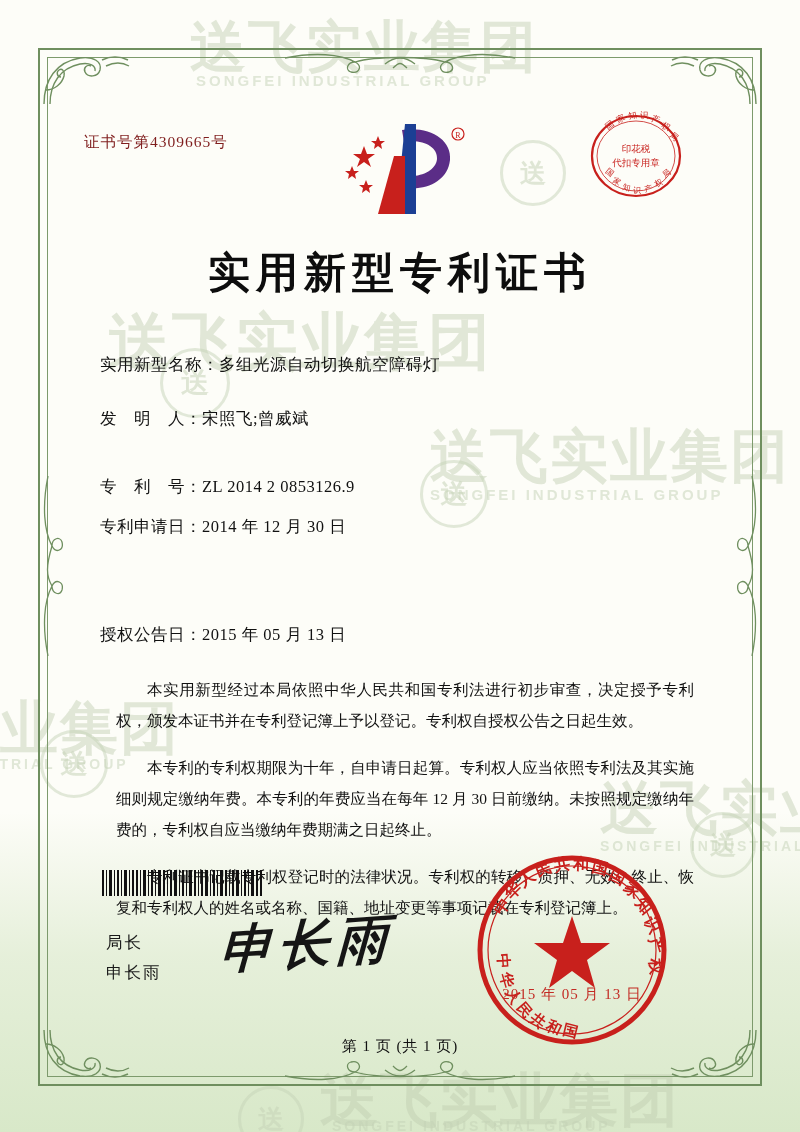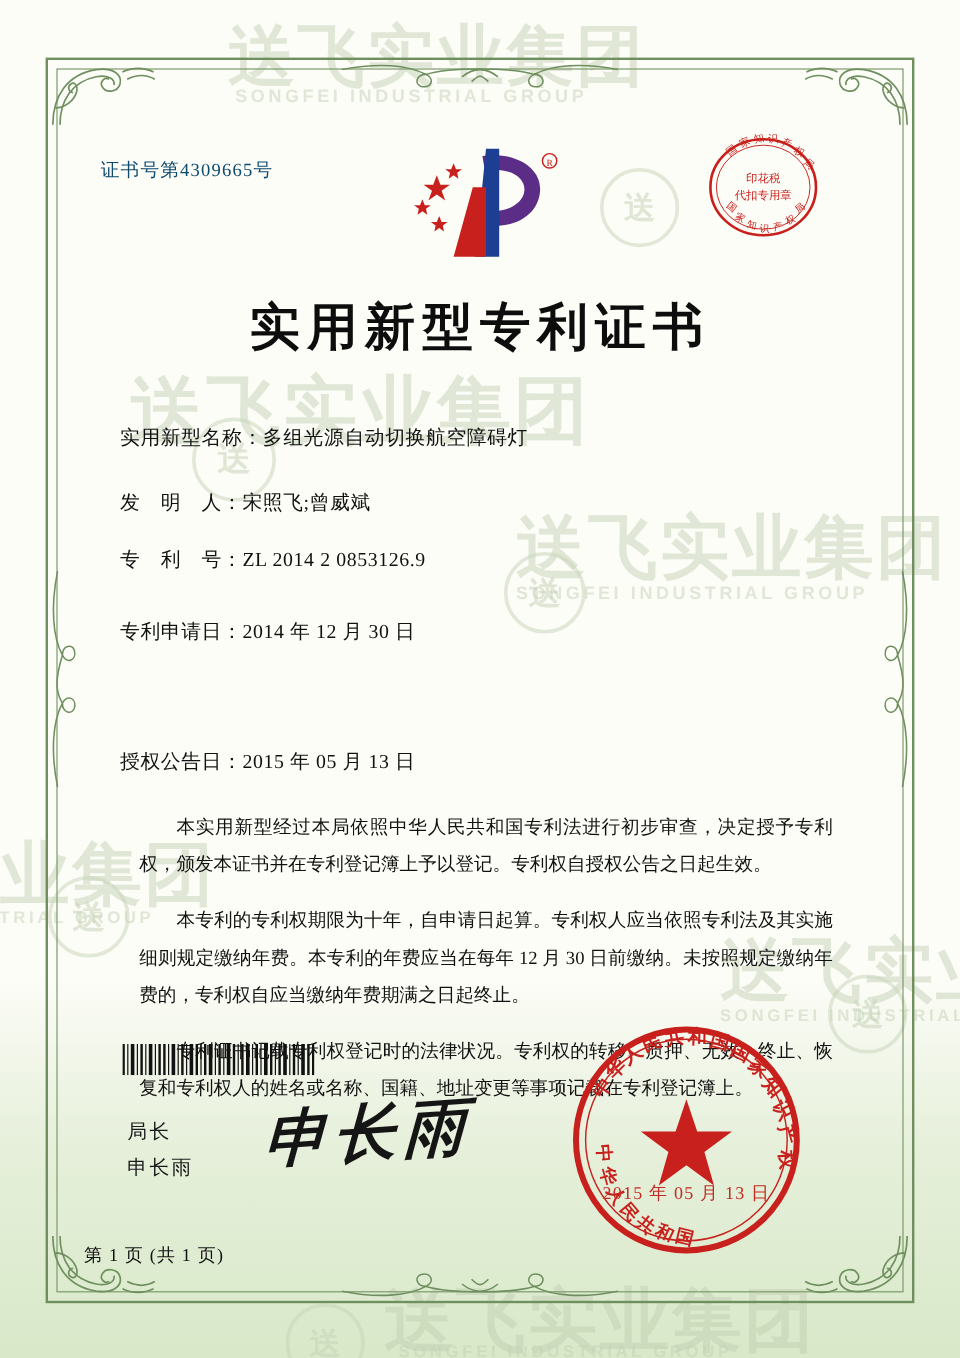--- a/index.html
+++ b/index.html
@@ -101,21 +101,21 @@
     position: absolute;
     left: 70px; top: 80px; right: 70px; bottom: 70px;
   }
 
   #cert-number {
     position: absolute;
     left: 14px;
     top: 52px;
     font-size: 15.5px;
     letter-spacing: 1px;
-    color: #0c4a6e;
+    color: #7f1d1d;
   }
 
   #emblem {
     position: absolute;
     left: 50%;
     top: 38px;
     transform: translateX(-50%);
     width: 140px;
     height: 110px;
   }
@@ -220,21 +220,21 @@
     right: 46px;
     top: 28px;
     width: 96px;
     height: 96px;
   }
 
   #page-footer {
     position: absolute;
     left: 0; right: 0;
     bottom: 6px;
-    text-align: left;
+    text-align: center;
     font-size: 15px;
     letter-spacing: 1px;
     color: #111;
   }
 </style>
 </head>
 <body>
 
 <div id="page">
 
@@ -403,21 +403,21 @@
     </svg>
 
     <div id="doc-title">实用新型专利证书</div>
 
     <div class="field-row" style="top:274px;text-align:right;">
       <span class="field-label">实用新型名称：</span><span class="field-value">多组光源自动切换航空障碍灯</span>
     </div>
     <div class="field-row" style="top:328px;">
       <span class="field-label">发　明　人：</span><span class="field-value">宋照飞;曾威斌</span>
     </div>
-    <div class="field-row" style="top:376px;text-align:center;">
+    <div class="field-row" style="top:396px;text-align:center;">
       <span class="field-label">专　利　号：</span><span class="field-value">ZL 2014 2 0853126.9</span>
     </div>
     <div class="field-row" style="top:436px;">
       <span class="field-label">专利申请日：</span><span class="field-value">2014 年 12 月 30 日</span>
     </div>
     <div class="field-row" style="top:544px;">
       <span class="field-label">授权公告日：</span><span class="field-value">2015 年 05 月 13 日</span>
     </div>
 
     <div id="body-para">

